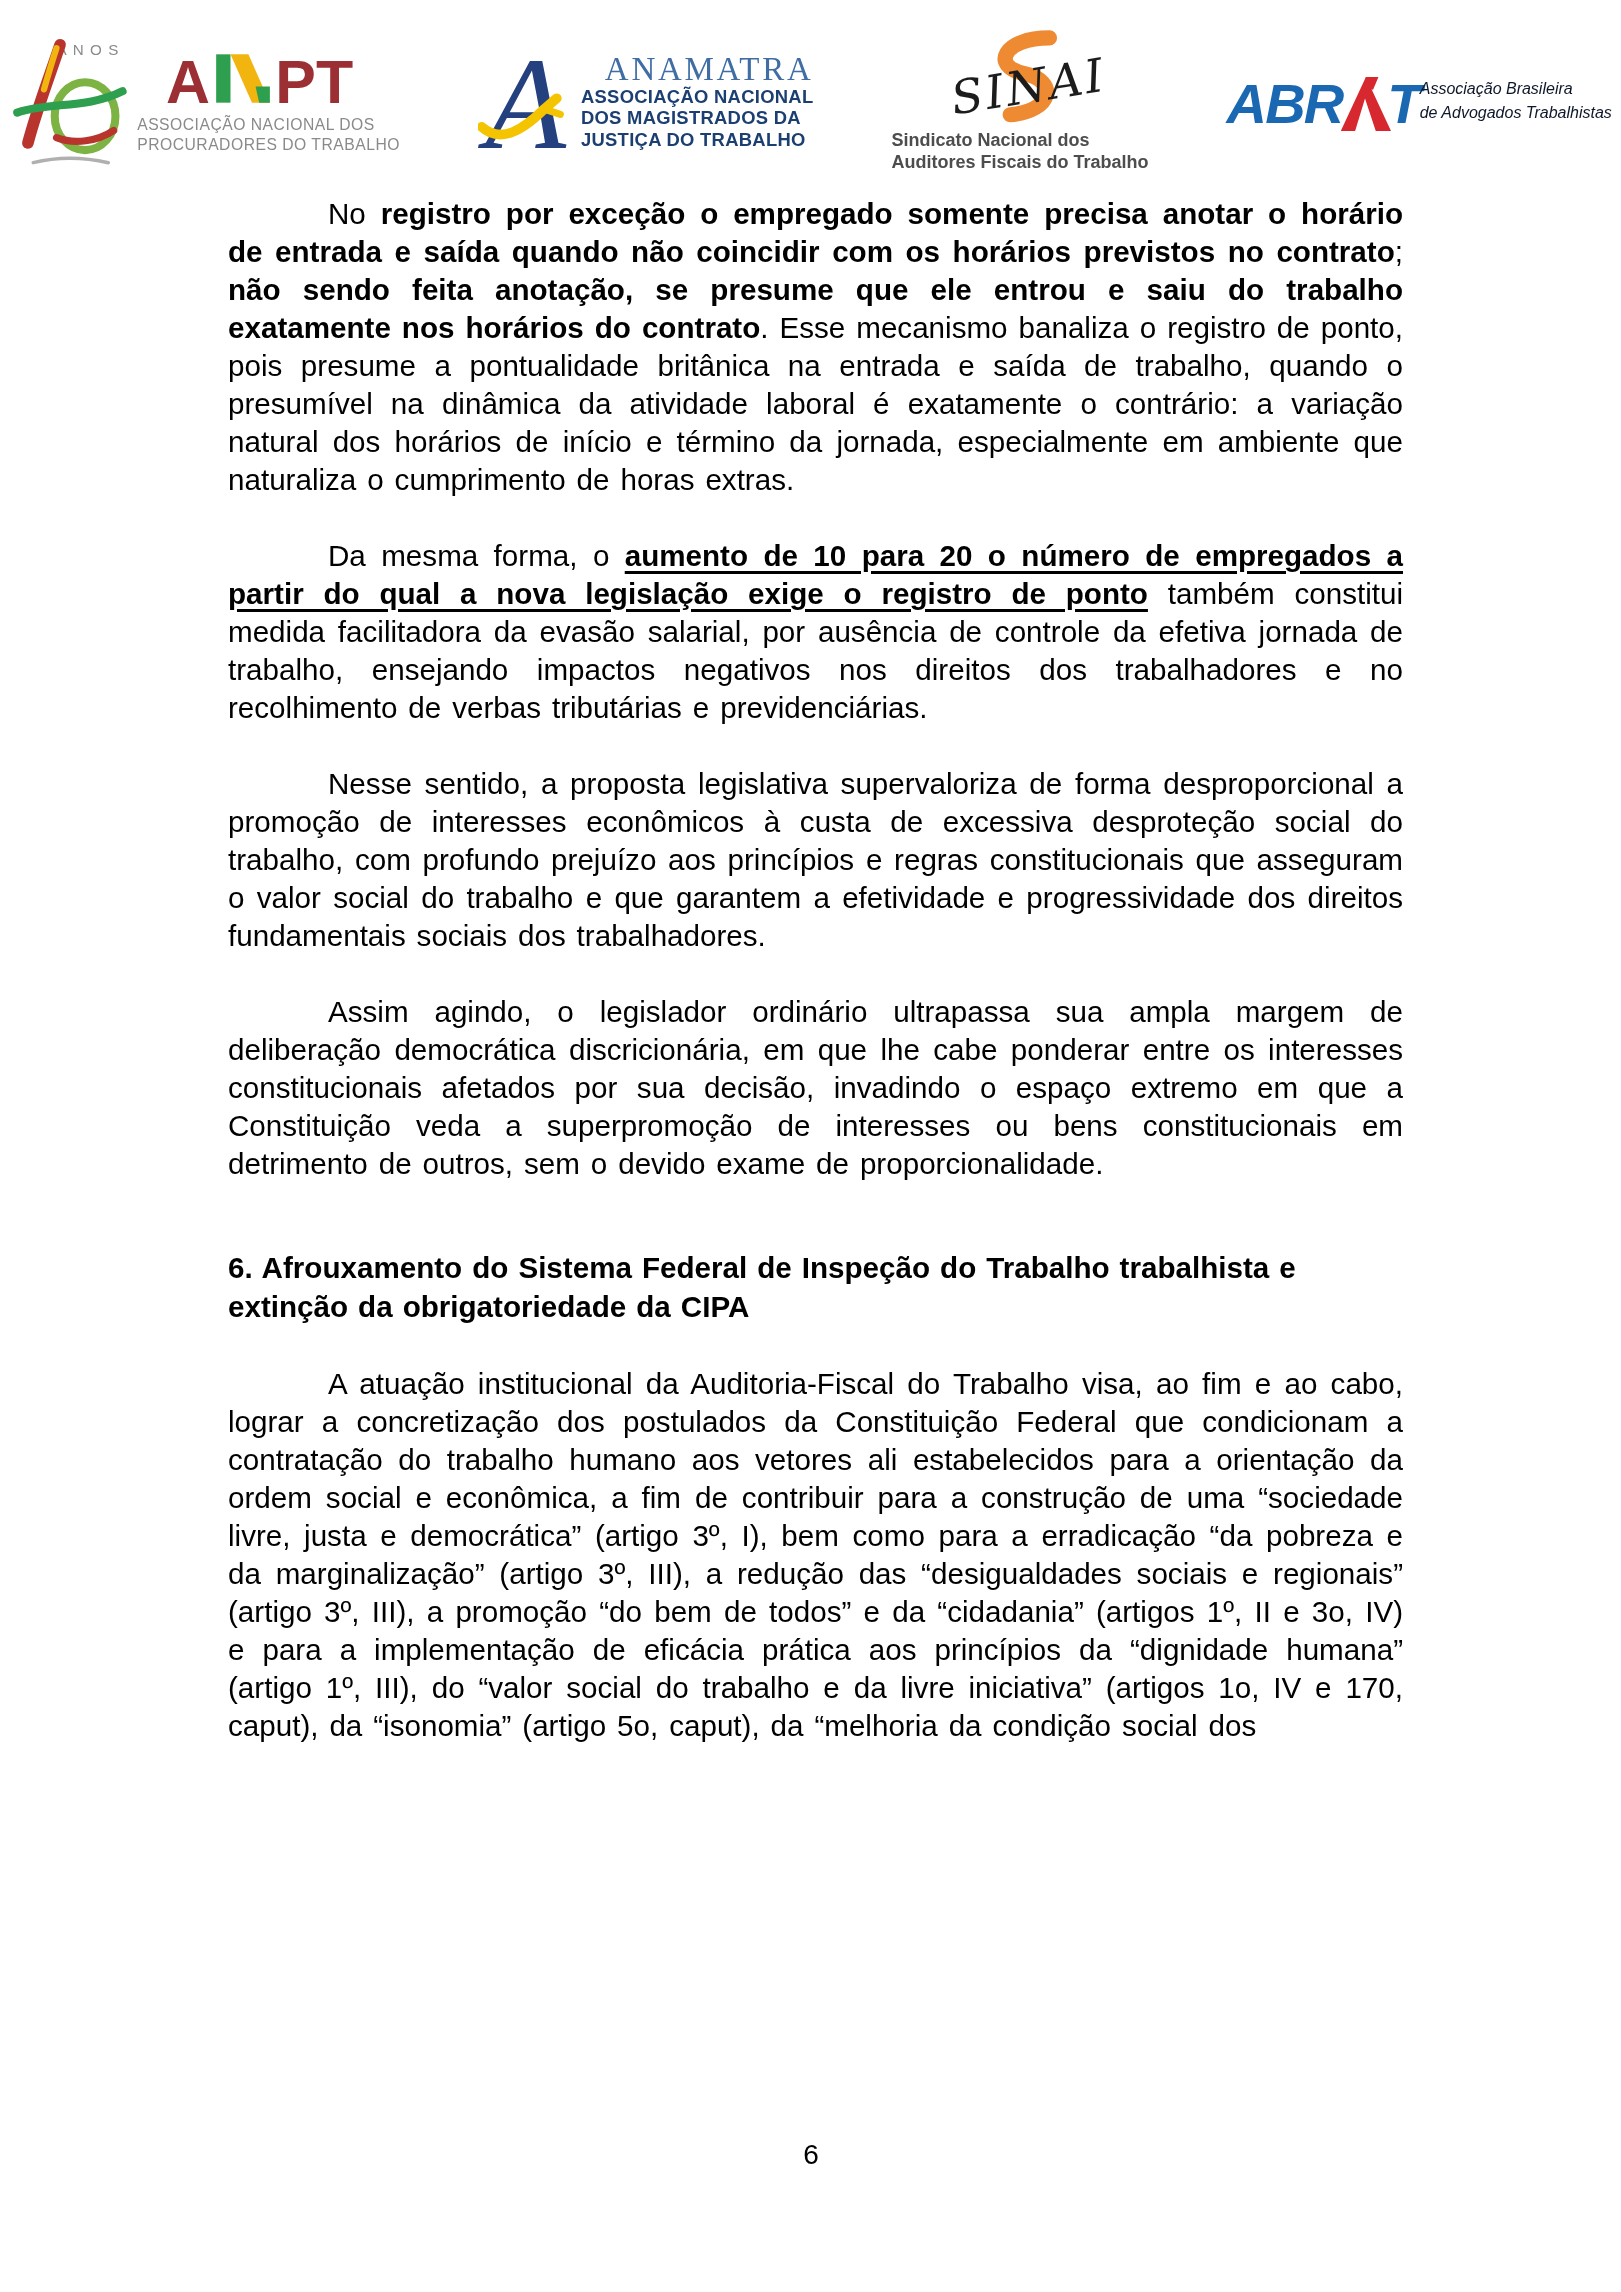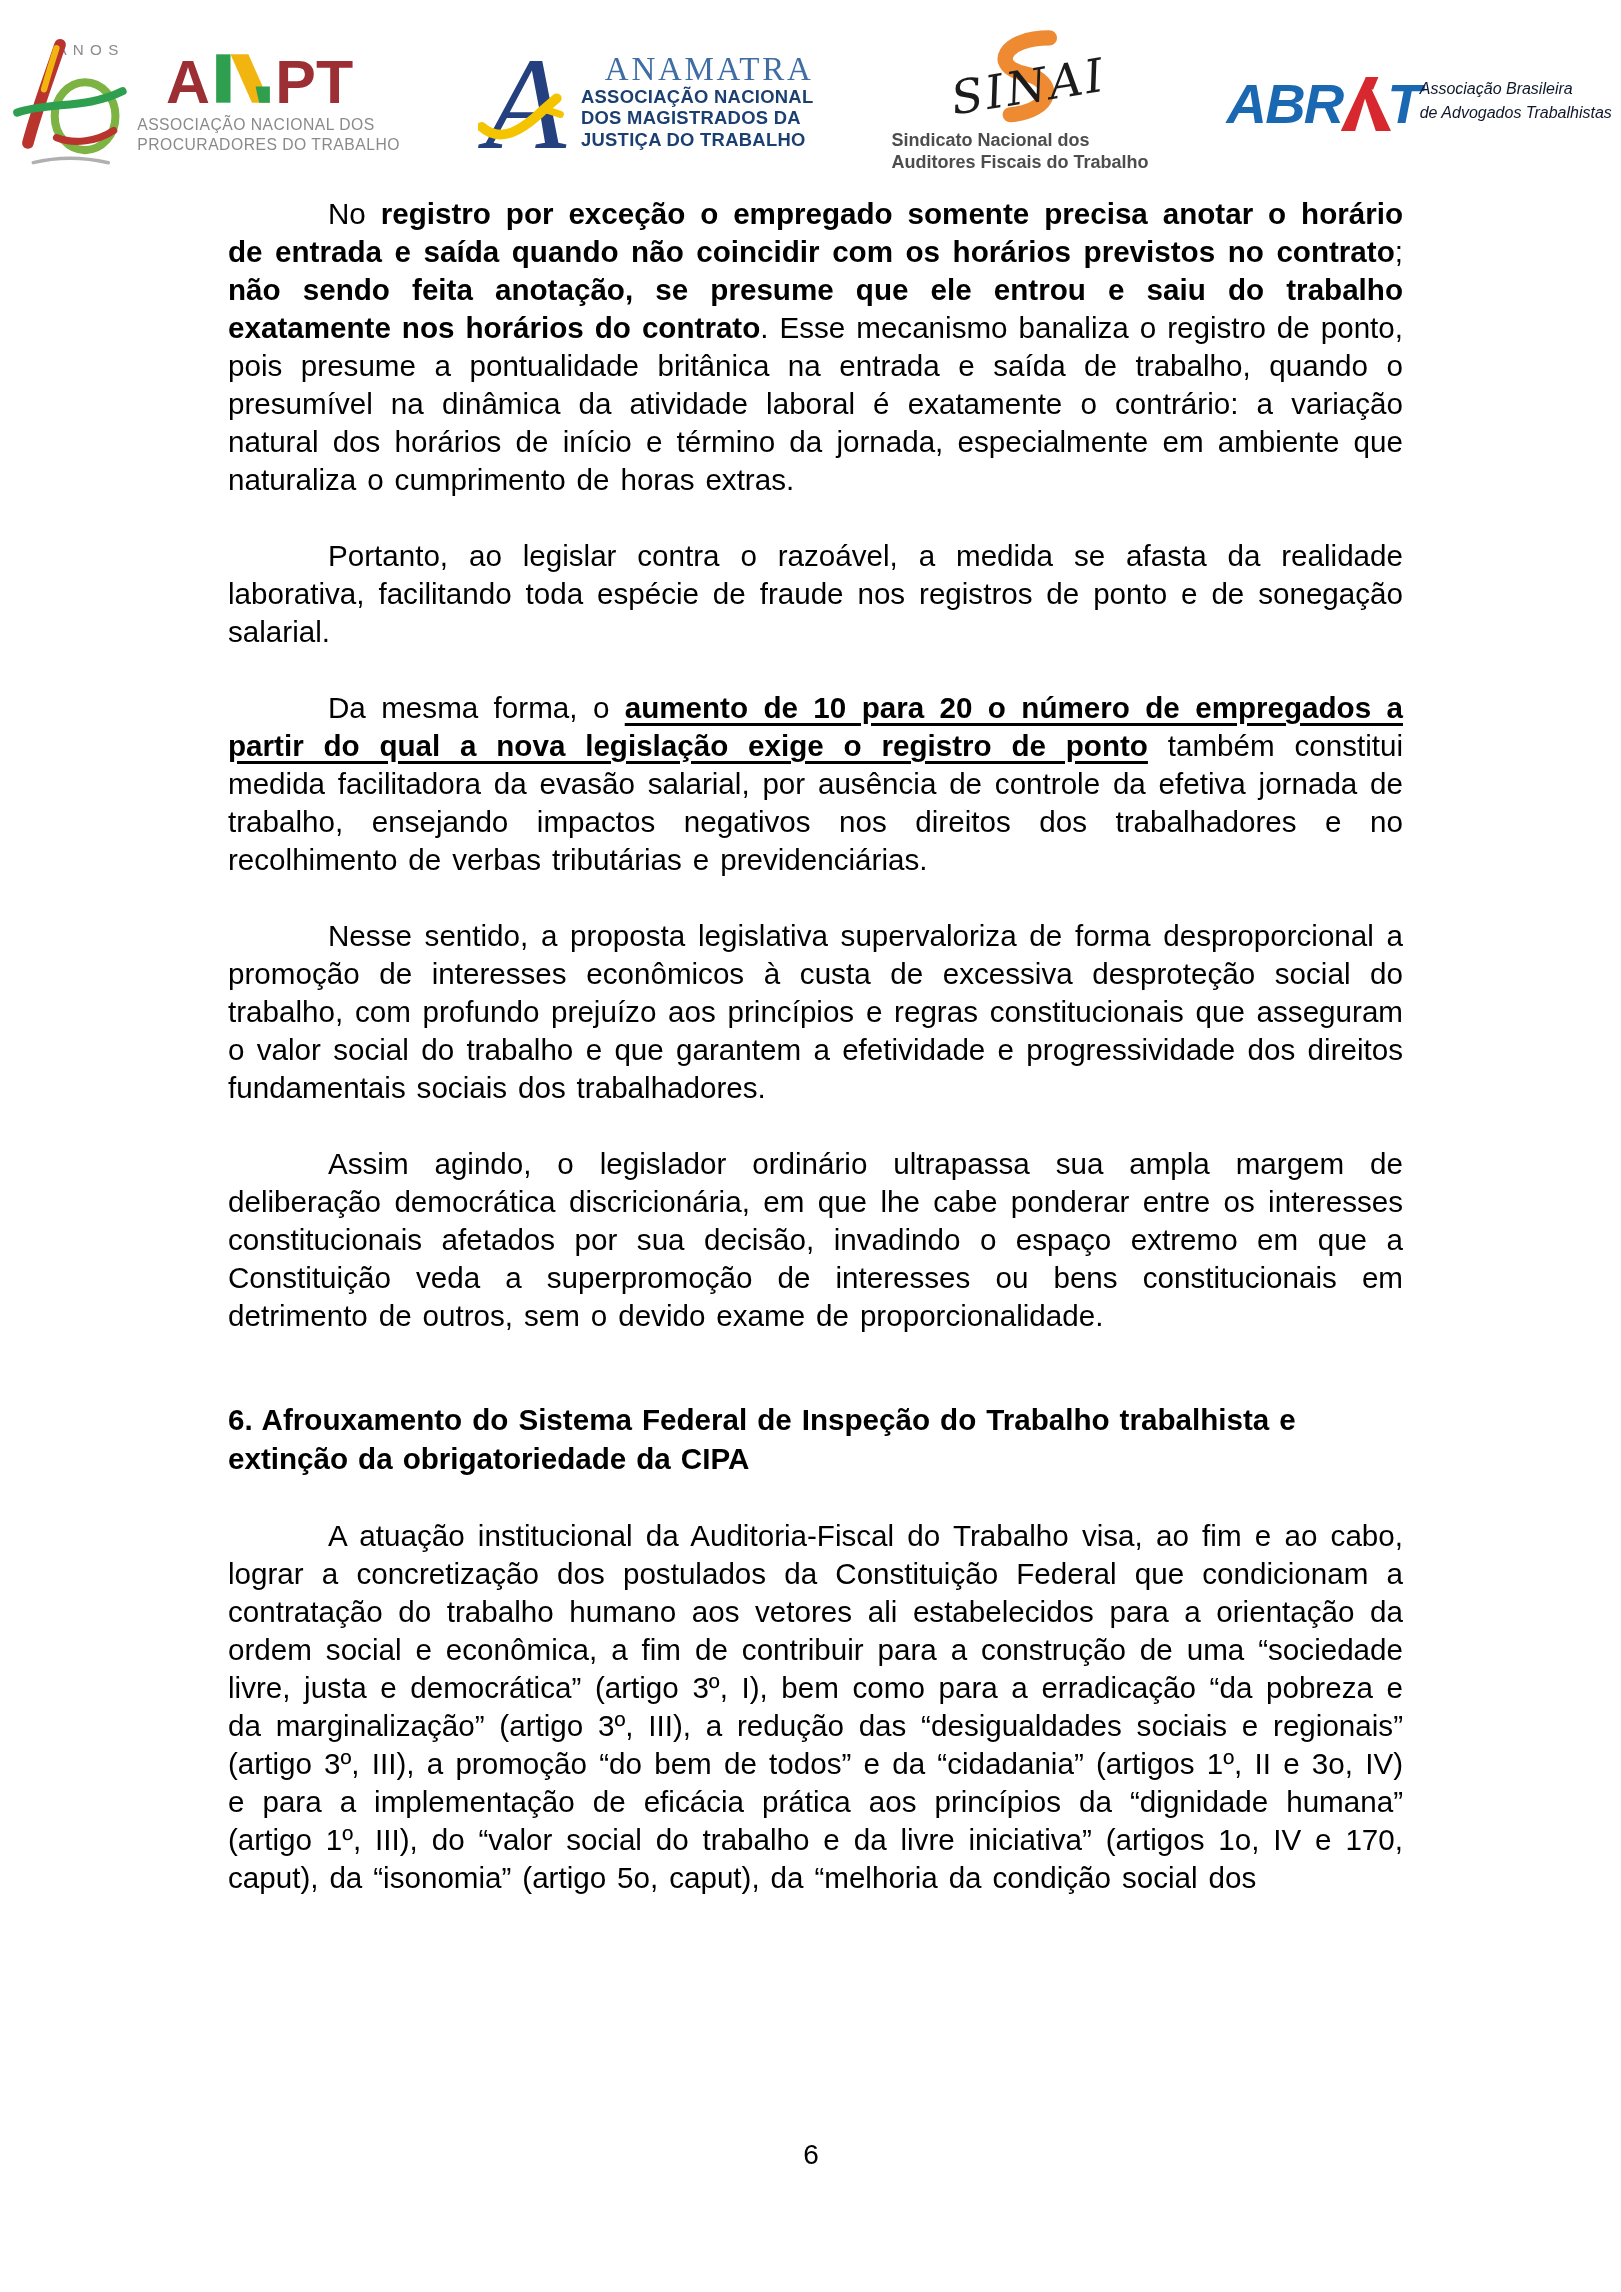--- a/index.html
+++ b/index.html
@@ -162,21 +162,20 @@
       <div class="abrat-captions">
         <div>Associação  Brasileira</div>
         <div>de Advogados Trabalhistas</div>
       </div>
     </div>
 
   </div>
 
   <div class="content">
       <p class="para"><span>No </span><span class="bold">registro por exceção o empregado somente precisa anotar o horário de entrada e saída quando não coincidir com os horários previstos no contrato</span><span>; </span><span class="bold">não sendo feita anotação, se presume que ele entrou e saiu do trabalho exatamente nos horários do contrato</span><span>. Esse mecanismo banaliza o registro de ponto, pois presume a pontualidade britânica na entrada e saída de trabalho, quando o presumível na dinâmica da atividade laboral é exatamente o contrário: a variação natural dos horários de início e término da jornada, especialmente em ambiente que naturaliza o cumprimento de horas extras.</span></p>
-      <p class="para"><span>Portanto, ao legislar contra o razoável, a medida se afasta da realidade laborativa, facilitando toda espécie de fraude nos registros de ponto e de sonegação salarial.</span></p>
       <p class="para"><span>Da mesma forma, o </span><span class="bold underline">aumento de 10 para 20 o número de empregados a partir do qual a nova legislação exige o registro de ponto</span><span> também constitui medida facilitadora da evasão salarial, por ausência de controle da efetiva jornada de trabalho, ensejando impactos negativos nos direitos dos trabalhadores e no recolhimento de verbas tributárias e previdenciárias.</span></p>
       <p class="para"><span>Nesse sentido, a proposta legislativa supervaloriza de forma desproporcional a promoção de interesses econômicos à custa de excessiva desproteção social do trabalho, com profundo prejuízo aos princípios e regras constitucionais que asseguram o valor social do trabalho e que garantem a efetividade e progressividade dos direitos fundamentais sociais dos trabalhadores.</span></p>
       <p class="para"><span>Assim agindo, o legislador ordinário ultrapassa sua ampla margem de deliberação democrática discricionária, em que lhe cabe ponderar entre os interesses constitucionais afetados por sua decisão, invadindo o espaço extremo em que a Constituição veda a superpromoção de interesses ou bens constitucionais em detrimento de outros, sem o devido exame de proporcionalidade.</span></p>
       <h2 class="section-heading"><span>6. Afrouxamento do Sistema Federal de Inspeção do Trabalho trabalhista e extinção da obrigatoriedade da CIPA</span></h2>
       <p class="para"><span>A atuação institucional da Auditoria-Fiscal do Trabalho visa, ao fim e ao cabo, lograr a concretização dos postulados da Constituição Federal que condicionam a contratação do trabalho humano aos vetores ali estabelecidos para a orientação da ordem social e econômica, a fim de contribuir para a construção de uma “sociedade livre, justa e democrática” (artigo 3º, I), bem como para a erradicação “da pobreza e da marginalização” (artigo 3º, III), a redução das “desigualdades sociais e regionais” (artigo 3º, III), a promoção “do bem de todos” e da “cidadania” (artigos 1º, II e 3o, IV) e para a implementação de eficácia prática aos princípios da “dignidade humana” (artigo 1º, III), do “valor social do trabalho e da livre iniciativa” (artigos 1o, IV e 170, caput), da “isonomia” (artigo 5o, caput), da “melhoria da condição social dos</span></p>
     </div>
 
   <div class="page-number">6</div>
 
 </div>

